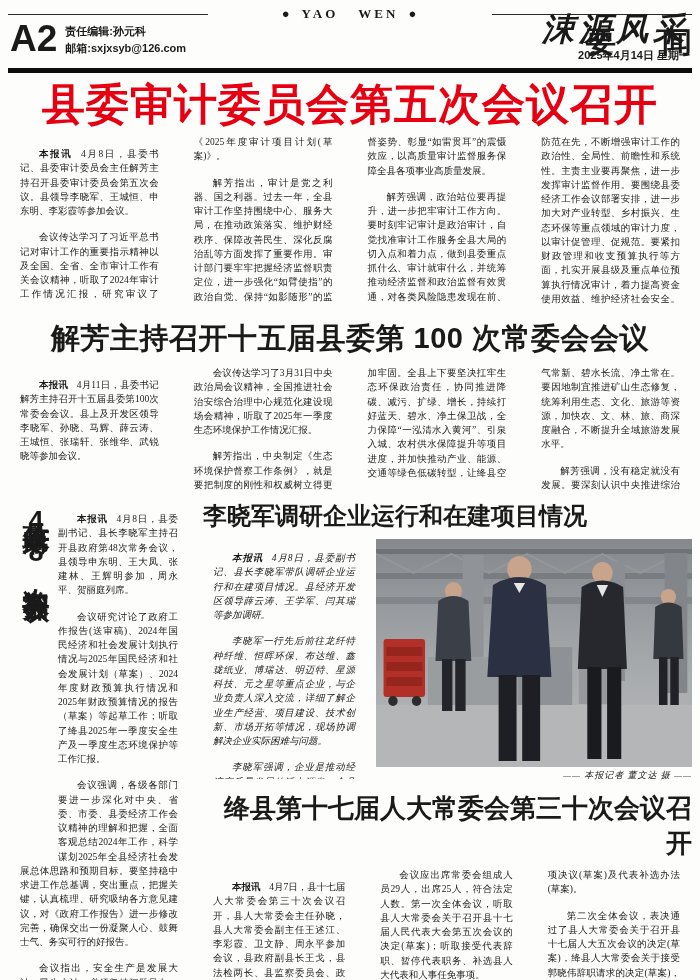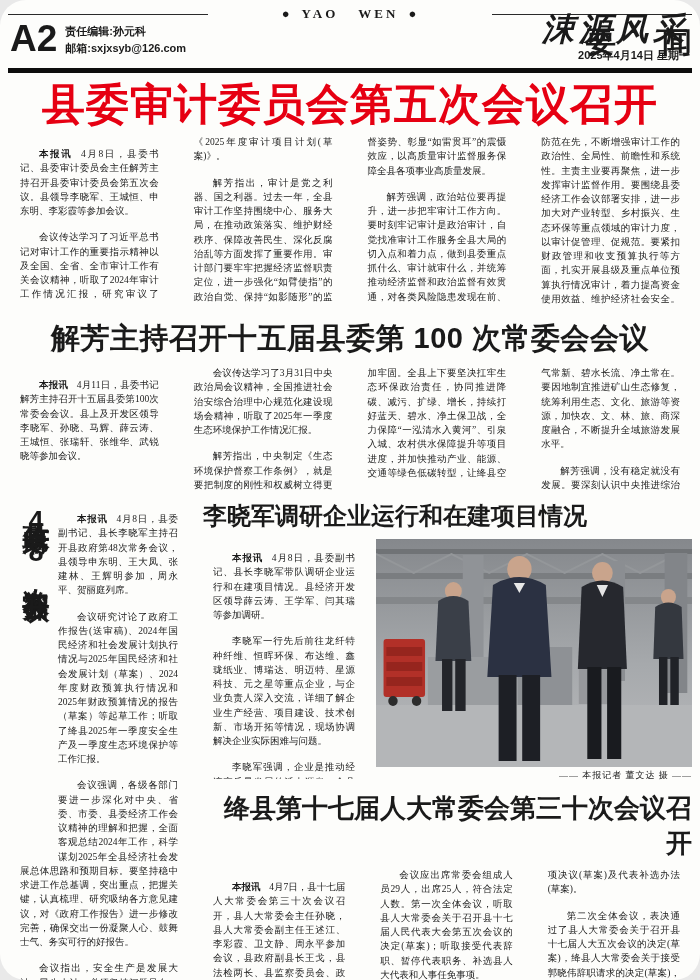--- a/index.html
+++ b/index.html
@@ -1,19 +1,19 @@
 <!DOCTYPE html>
 <html><head>
 <meta charset="utf-8">
 <style>
   html,body{margin:0;padding:0;background:#e9e9e9;}
   .page{
     position:relative;width:700px;height:980px;margin:0 auto;background:#fdfdfb;
     box-sizing:border-box;padding:6px 8px 0 8px;overflow:hidden;
-    font-family:"Liberation Serif", serif;color:#1a1a1a;border-radius:26px;
+    font-family:"Liberation Serif", serif;color:#1a1a1a;
   }
   
   .hdr{position:relative;height:58px;}
   .hdr-rule{position:absolute;top:8px;height:0;border-top:1.5px solid #2a2a2a;}
   .hdr-rule.left{left:0;width:200px;}
   .hdr-rule.right{right:0;width:200px;}
   .pinyin-row{position:absolute;top:0;left:0;right:0;text-align:center;font-size:13px;letter-spacing:2px;font-weight:bold;}
   .pinyin-row .py{letter-spacing:3px;padding:0 10px;}
   .sec-title{position:absolute;top:16px;left:0;right:0;text-align:right;font-size:30px;font-weight:bold;}
   .sec-title .zi{display:inline-block;}
@@ -36,21 +36,21 @@
   .cols4{column-count:4;column-gap:11px;height:176px;overflow:hidden;}
   .cols4b{column-count:4;column-gap:11px;height:128px;overflow:hidden;}
   .cols3{column-count:3;column-gap:11px;height:184px;overflow:hidden;}
   
   .bottom{display:grid;grid-template-columns:182px 1fr;column-gap:11px;margin-top:6px;}
   .leftcol{height:500px;overflow:hidden;}
   .vhead{float:left;writing-mode:vertical-rl;text-orientation:upright;
     font-family:"Liberation Sans",sans-serif;font-weight:900;font-size:27px;line-height:1.05;
     width:42px;height:348px;margin:2px 8px 4px 0;letter-spacing:1px;}
   .midhead{font-family:"Liberation Sans",sans-serif;font-weight:900;font-size:24px;margin:0 0 7px 2px;}
-  .midrow{display:flex;gap:9px;}
+  .midrow{display:flex;gap:9px;font-style:italic;}
   .midtext{width:166px;height:240px;overflow:hidden;}
   .photo-wrap{flex:1;min-width:0;}
   .photo-wrap svg{width:100%;height:228px;display:block;background:#a8abae;}
   .caption{font-size:9px;text-align:right;margin-top:2px;letter-spacing:1px;}
   .bothead{font-family:"Liberation Sans",sans-serif;font-weight:900;font-size:26px;text-align:right;margin:9px 0 7px 0;}
 </style>
 </head>
 <body>
 
 <div class="page">

